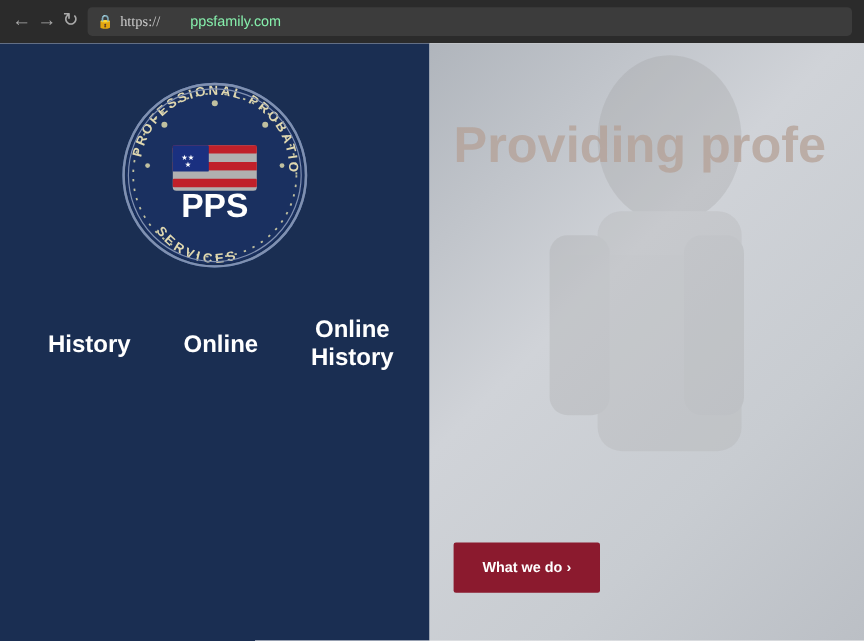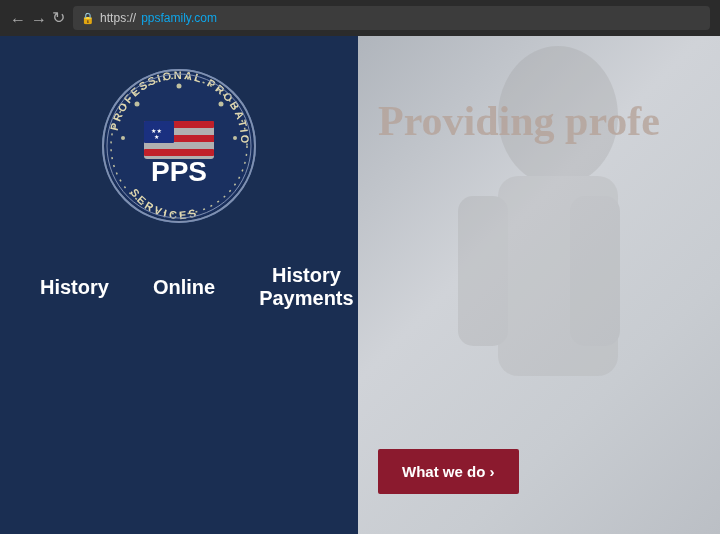--- a/index.html
+++ b/index.html
@@ -44,24 +44,26 @@
       padding: 0 8px;
       gap: 5px;
     }
     .address-bar .lock-icon {
       color: #aaa;
       font-size: 11px;
     }
     .address-bar .url-text {
       color: #ccc;
       font-size: 12px;
+      font-family: Liberation Serif, serif;
     }
     .address-bar .url-highlight {
-      color: #0ea5e9;
+      color: #86efac;
       font-size: 12px;
+      margin-left: 20px;
     }
 
     
     .main-content {
       display: flex;
       flex: 1;
       overflow: hidden;
     }
 
     
@@ -118,21 +120,20 @@
       top: 0; left: 0; right: 0; bottom: 0;
       background: linear-gradient(135deg, #b0b5bc 0%, #d0d3d8 40%, #c8ccd1 70%, #bbbfc5 100%);
     }
 
     
     .hero-text {
       position: absolute;
       top: 60px;
       left: 20px;
       right: 10px;
-      font-family: Liberation Serif, serif;
     }
     .hero-heading {
       font-size: 42px;
       font-weight: bold;
       color: rgba(180, 160, 150, 0.75);
       line-height: 1.2;
       margin-bottom: 10px;
     }
     .hero-subtext {
       font-size: 42px;
@@ -142,21 +143,21 @@
     }
 
     
     .cta-button {
       position: absolute;
       bottom: 40px;
       left: 20px;
       background: #8b1a2e;
       color: #fff;
       padding: 14px 24px;
-      font-size: 15px;
+      font-size: 12px;
       font-weight: bold;
       border: none;
       cursor: pointer;
       border-radius: 2px;
     }
   </style>
 </head>
 <body>
 
 <div class="browser-chrome">
@@ -219,21 +220,21 @@
         <text x="80" y="115" text-anchor="middle" font-size="28" font-weight="900" fill="white" font-family="Arial">PPS</text>
 
         <circle cx="80" cy="80" r="76" fill="none" stroke="#8090b0" stroke-width="2"></circle>
         <circle cx="80" cy="80" r="72" fill="none" stroke="#8090b0" stroke-width="1"></circle>
       </svg>
     </div>
 
     <nav class="nav-menu">
       <div class="nav-item">History</div>
       <div class="nav-item">Online</div>
-      <div class="nav-item">History Payments</div>
+      <div class="nav-item">Online History</div>
     </nav>
   </div>
 
   <div class="content-area">
     <div class="bg-overlay"></div>
 
     <svg style="position:absolute;top:0;left:0;width:100%;height:100%;opacity:0.25" viewBox="0 0 362 498" preserveAspectRatio="xMidYMid slice">
 
       <ellipse cx="200" cy="80" rx="60" ry="70" fill="#999"></ellipse>
       <rect x="140" y="140" width="120" height="200" rx="20" fill="#aaa"></rect>

